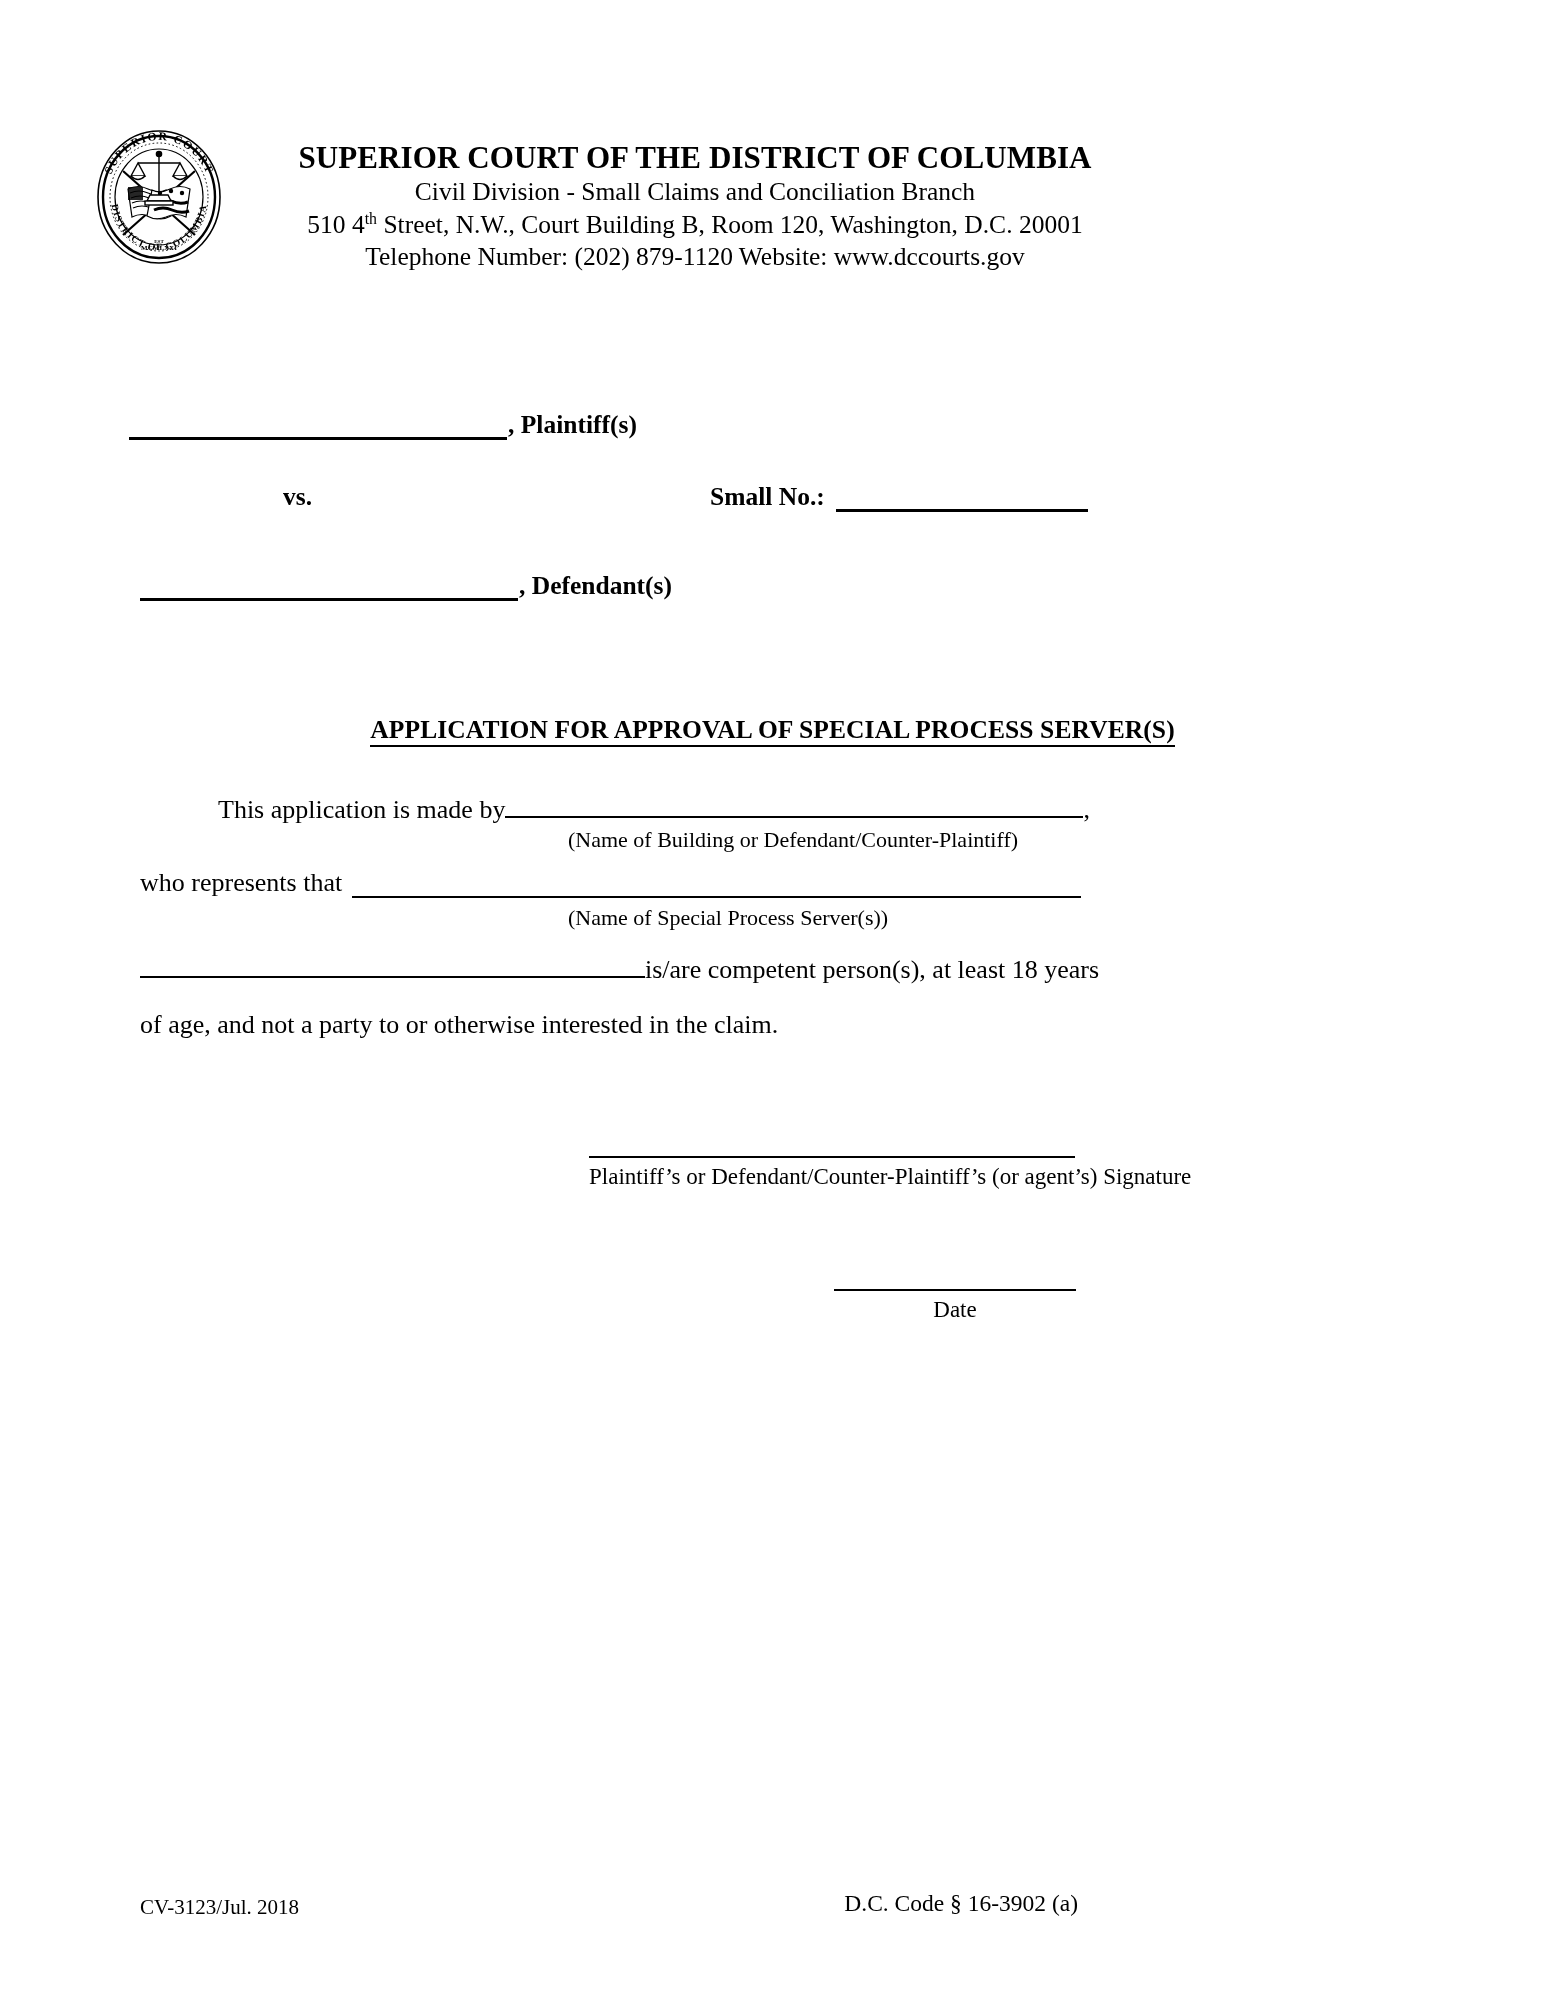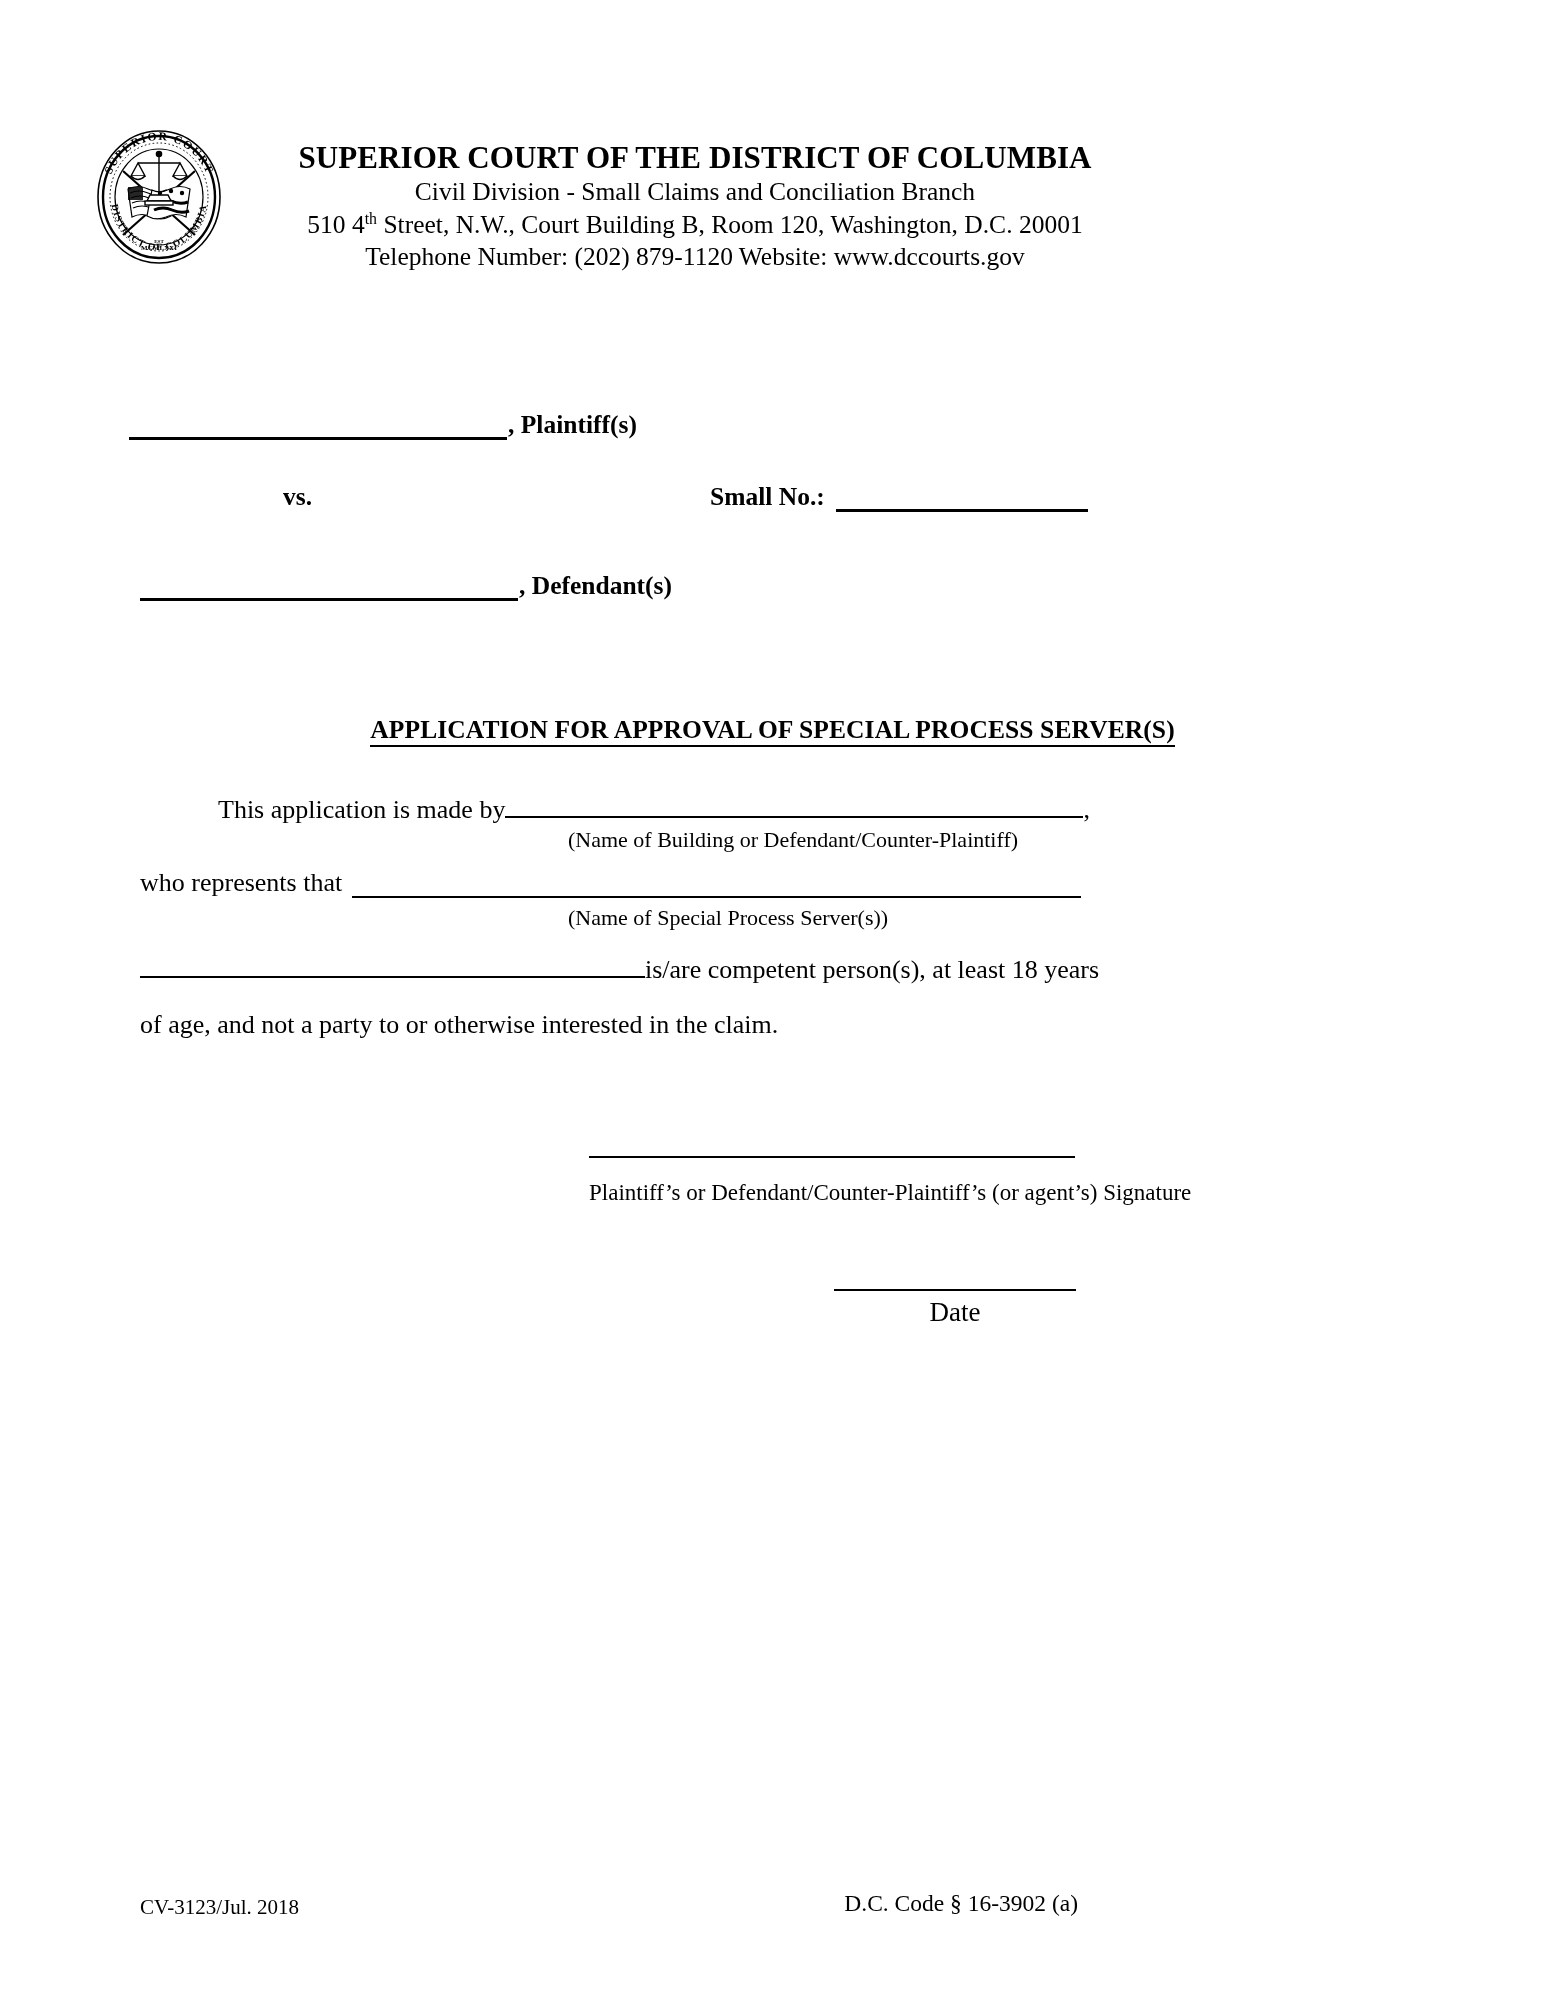--- a/index.html
+++ b/index.html
@@ -205,37 +205,37 @@
     width: 486px;
   }
   .sig-line {
     width: 486px;
     border-bottom: 2px solid #000;
     height: 1px;
   }
   .sig-caption {
     font-size: 23px;
     text-align: center;
-    padding-top: 22px;
+    padding-top: 6px;
     white-space: nowrap;
   }
 
   .date-block {
     position: absolute;
     left: 834px;
     top: 1288px;
     width: 242px;
   }
   .date-line {
     width: 242px;
     border-bottom: 2px solid #000;
     height: 1px;
   }
   .date-caption {
-    font-size: 27px;
+    font-size: 23px;
     text-align: center;
     padding-top: 6px;
   }
 
   
   .footer-left {
     position: absolute;
     left: 140px;
     top: 1895px;
     font-size: 21px;

